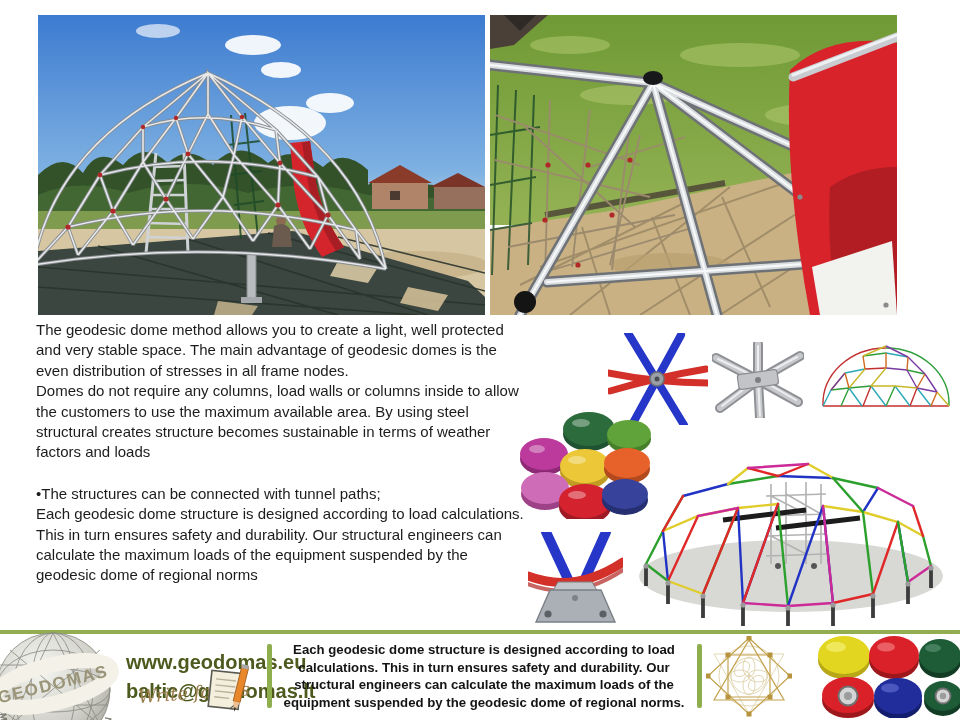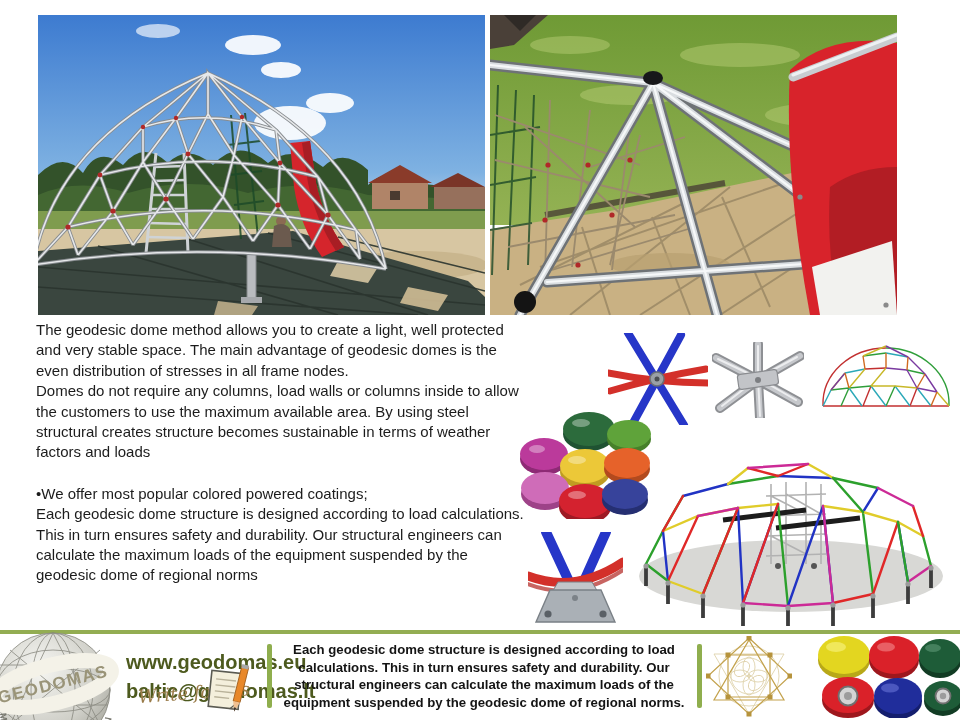--- a/index.html
+++ b/index.html
@@ -177,21 +177,21 @@
       <path d="M303,60 L407,20" stroke="#eef1f3" stroke-width="3" stroke-linecap="round"></path>
       <circle cx="310" cy="182" r="2.6" fill="#8a8a8a"></circle>
         <circle cx="396" cy="290" r="2.6" fill="#8a8a8a"></circle>
     </g>
   </svg>
 
   <div class="main-text">
     <p>The geodesic dome method allows you to create a light, well protected and very stable space. The main advantage of geodesic domes is the even distribution of stresses in all frame nodes.</p>
     <p>Domes do not require any columns, load walls or columns inside to allow the customers to use the maximum available area. By using steel structural creates structure becomes sustainable in terms of weather factors and loads</p>
     <div class="gap"></div>
-    <p>•We offer most popular colored powered coatings;</p>
+    <p>•The structures can be connected with tunnel paths;</p>
     <p>Each geodesic dome structure is designed according to load calculations. This in turn ensures safety and durability. Our structural engineers can calculate the maximum loads of the equipment suspended by the geodesic dome of regional norms</p>
   </div>
 
   <svg class="abs" style="left:608px;top:333px" width="100" height="92" viewBox="0 0 100 92">
     <path d="M20,0 L76,92 M73,2 L25,90" stroke="#2636c8" stroke-width="8" stroke-linecap="round" fill="none"></path>
     <path d="M0,40 Q50,50 100,50 M2,58 Q50,44 98,36" stroke="#d3302a" stroke-width="7" stroke-linecap="round" fill="none"></path>
     <circle cx="49" cy="46" r="7" fill="#9aa0a6" stroke="#6a7076" stroke-width="1.5"></circle>
     <circle cx="49" cy="46" r="2.5" fill="#4a4e52"></circle>
   </svg>
 

